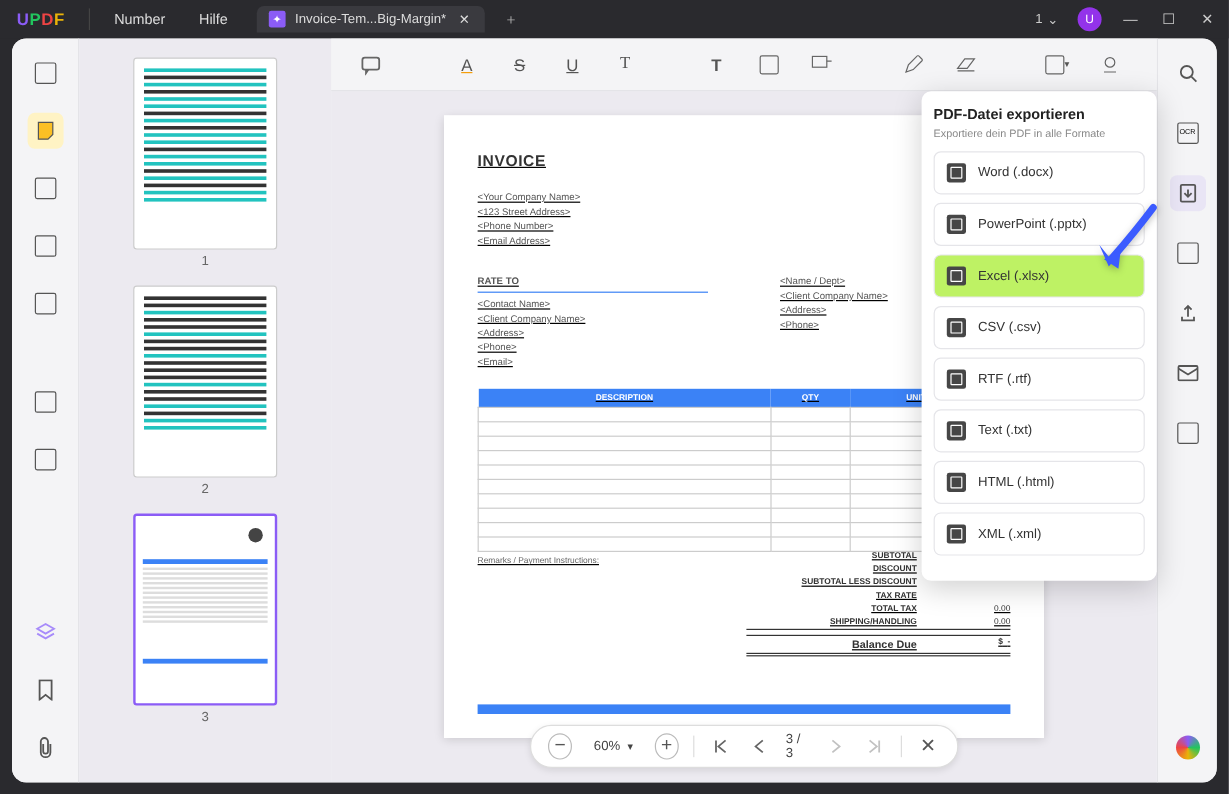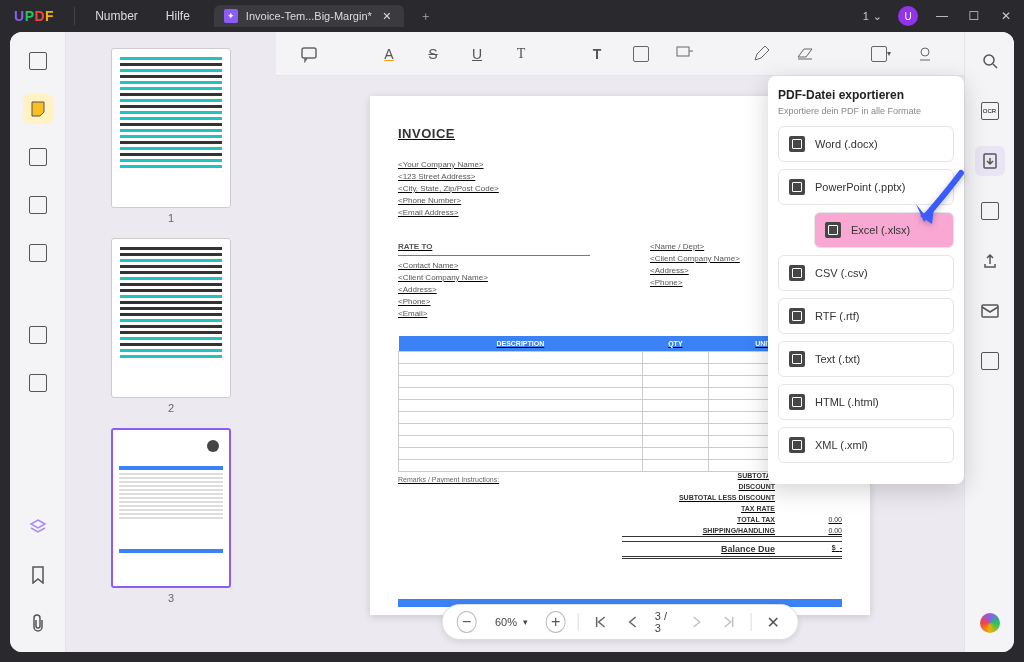--- a/index.html
+++ b/index.html
@@ -60,21 +60,21 @@
   .company-block div { line-height: 1.5; color:#555; }
   .bill-row { display:flex; gap: 60px; margin-top: 22px; }
   .bill-col { flex:1; }
   .bill-h { color:#3b82f6; font-weight:700; font-size: 8px; border-bottom: 1px solid #3b82f6; padding-bottom:2px; margin-bottom:4px; }
   .bill-col div { line-height:1.5; color:#555; }
   .inv-table { width:100%; margin-top:16px; border-collapse: collapse; }
   .inv-table th { background:#3b82f6; color:#fff; font-size:7px; font-weight:600; padding:4px; }
   .inv-table td { border:1px solid #ccc; height:12px; }
   .inv-remarks { font-size:7px; color:#666; margin-top:4px; }
   .totals { margin-top:-2px; font-size:7px; text-align:right; }
-  .totals div { display:flex; justify-content:flex-end; gap: 17px; padding:2px 0; }
+  .totals div { display:flex; justify-content:flex-end; gap: 28px; padding:2px 0; }
   .totals .label { width: 140px; text-align:right; color:#333; font-weight:600; }
   .totals .val { width: 50px; text-align:right; }
   .balance { border-top: 1px solid #333; border-bottom: 3px double #333; margin-top:4px; font-weight:700; }
   .page-footer-bar { height: 8px; background:#3b82f6; margin-top:40px; }
   .small-note { position:absolute; right: 28px; top: 160px; font-size:6px; color:#888; }
 
   
   .page-nav { position:absolute; bottom: 12px; left:50%; transform:translateX(-50%); background:#fff; border:1px solid #ddd; border-radius: 24px; height: 36px; display:flex; align-items:center; gap:12px; padding: 0 14px; box-shadow: 0 2px 6px rgba(0,0,0,.1); }
   .pn-btn { width:22px; height:22px; display:flex; align-items:center; justify-content:center; cursor:pointer; color:#555; border-radius:50%; }
   .pn-btn.round { border:1px solid #bbb; }
@@ -86,21 +86,21 @@
   .right-rail { width: 50px; background:#f4f4f6; display:flex; flex-direction:column; align-items:center; padding-top:14px; gap:20px; border-left:1px solid #e4e4e8; }
   .right-rail .rail-btn.hl { background:#e9e5f5; }
   .right-rail-bottom { margin-top:auto; margin-bottom:14px; }
   .ai-ico { width:20px; height:20px; border-radius:50%; background: conic-gradient(#8b5cf6,#22c55e,#eab308,#ef4444,#8b5cf6); }
 
   
   .export-panel { position:absolute; top: 44px; right: 50px; width: 196px; background:#fff; border-radius: 8px; box-shadow: 0 6px 24px rgba(0,0,0,.18); padding: 12px 10px 14px; z-index: 50; }
   .export-title { font-size: 12px; font-weight:700; color:#222; }
   .export-sub { font-size: 9px; color:#888; margin: 4px 0 10px; }
   .export-item { display:flex; align-items:center; gap:10px; padding: 9px 10px; border:1px solid #e5e5e9; border-radius:6px; margin-bottom:7px; cursor:pointer; font-size:11px; color:#333; }
-  .export-item.hover { background:#f9a8d4;margin-left:36px; }
+  .export-item.hover { background:#bef264; }
   .exp-ico { width:16px; height:16px; background:#464646; border-radius:2px; position:relative; }
   .exp-ico::after { content:""; position:absolute; inset:3px; border:1px solid #fff; border-radius:1px; }
 
   
   .arrow { position:absolute; top: 136px; right: 48px; z-index: 60; pointer-events: none; }
   .arrow svg { filter: drop-shadow(0 2px 3px rgba(0,0,0,.25)); }
 
   svg { display:block; }
 </style>
 </head>
@@ -300,21 +300,20 @@
         </div>
     </div>
 
     <div class="canvas">
       <div class="page">
         <div class="circle-badge"></div>
         <div class="inv-title">INVOICE</div>
         <div class="company-block">
           <div>&lt;Your Company Name&gt;</div>
           <div>&lt;123 Street Address&gt;</div>
-          <div>&lt;City, State, Zip/Post Code&gt;</div>
           <div>&lt;Phone Number&gt;</div>
           <div>&lt;Email Address&gt;</div>
         </div>
         <div class="small-note">nt terms (due on receipt,</div>
         <div class="bill-row">
           <div class="bill-col">
             <div class="bill-h">RATE TO</div>
             <div>&lt;Contact Name&gt;</div>
             <div>&lt;Client Company Name&gt;</div>
             <div>&lt;Address&gt;</div>

